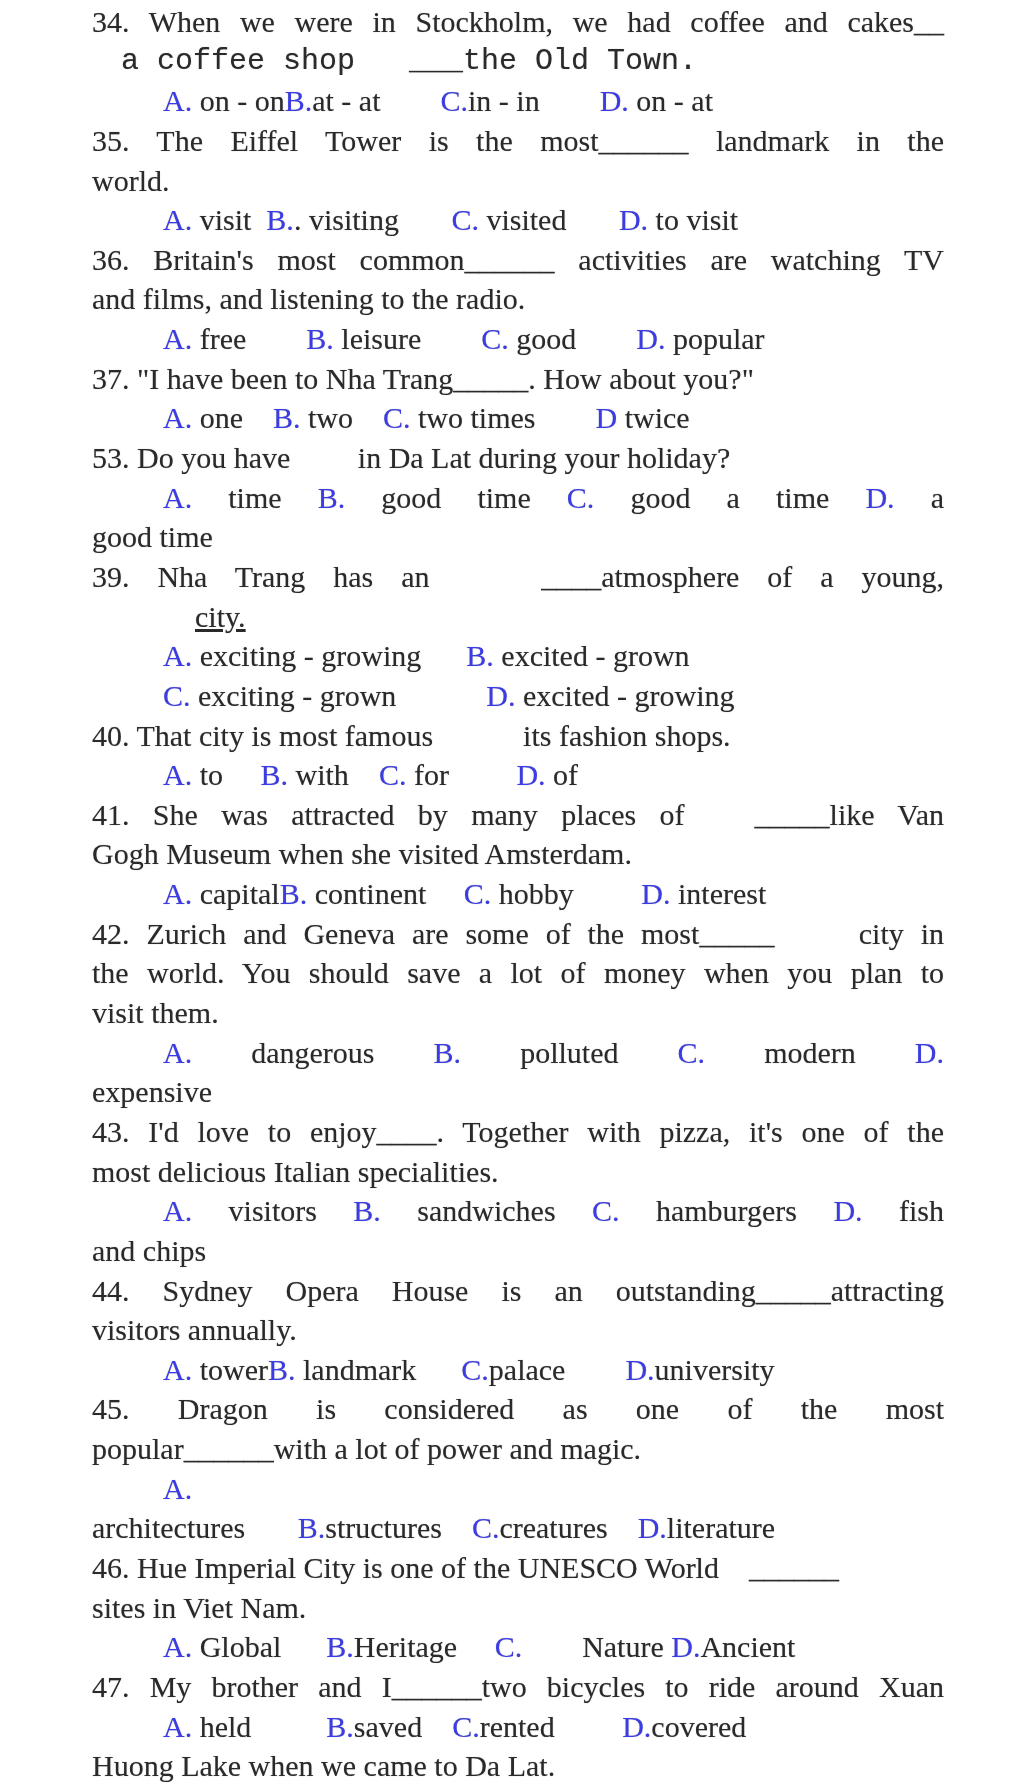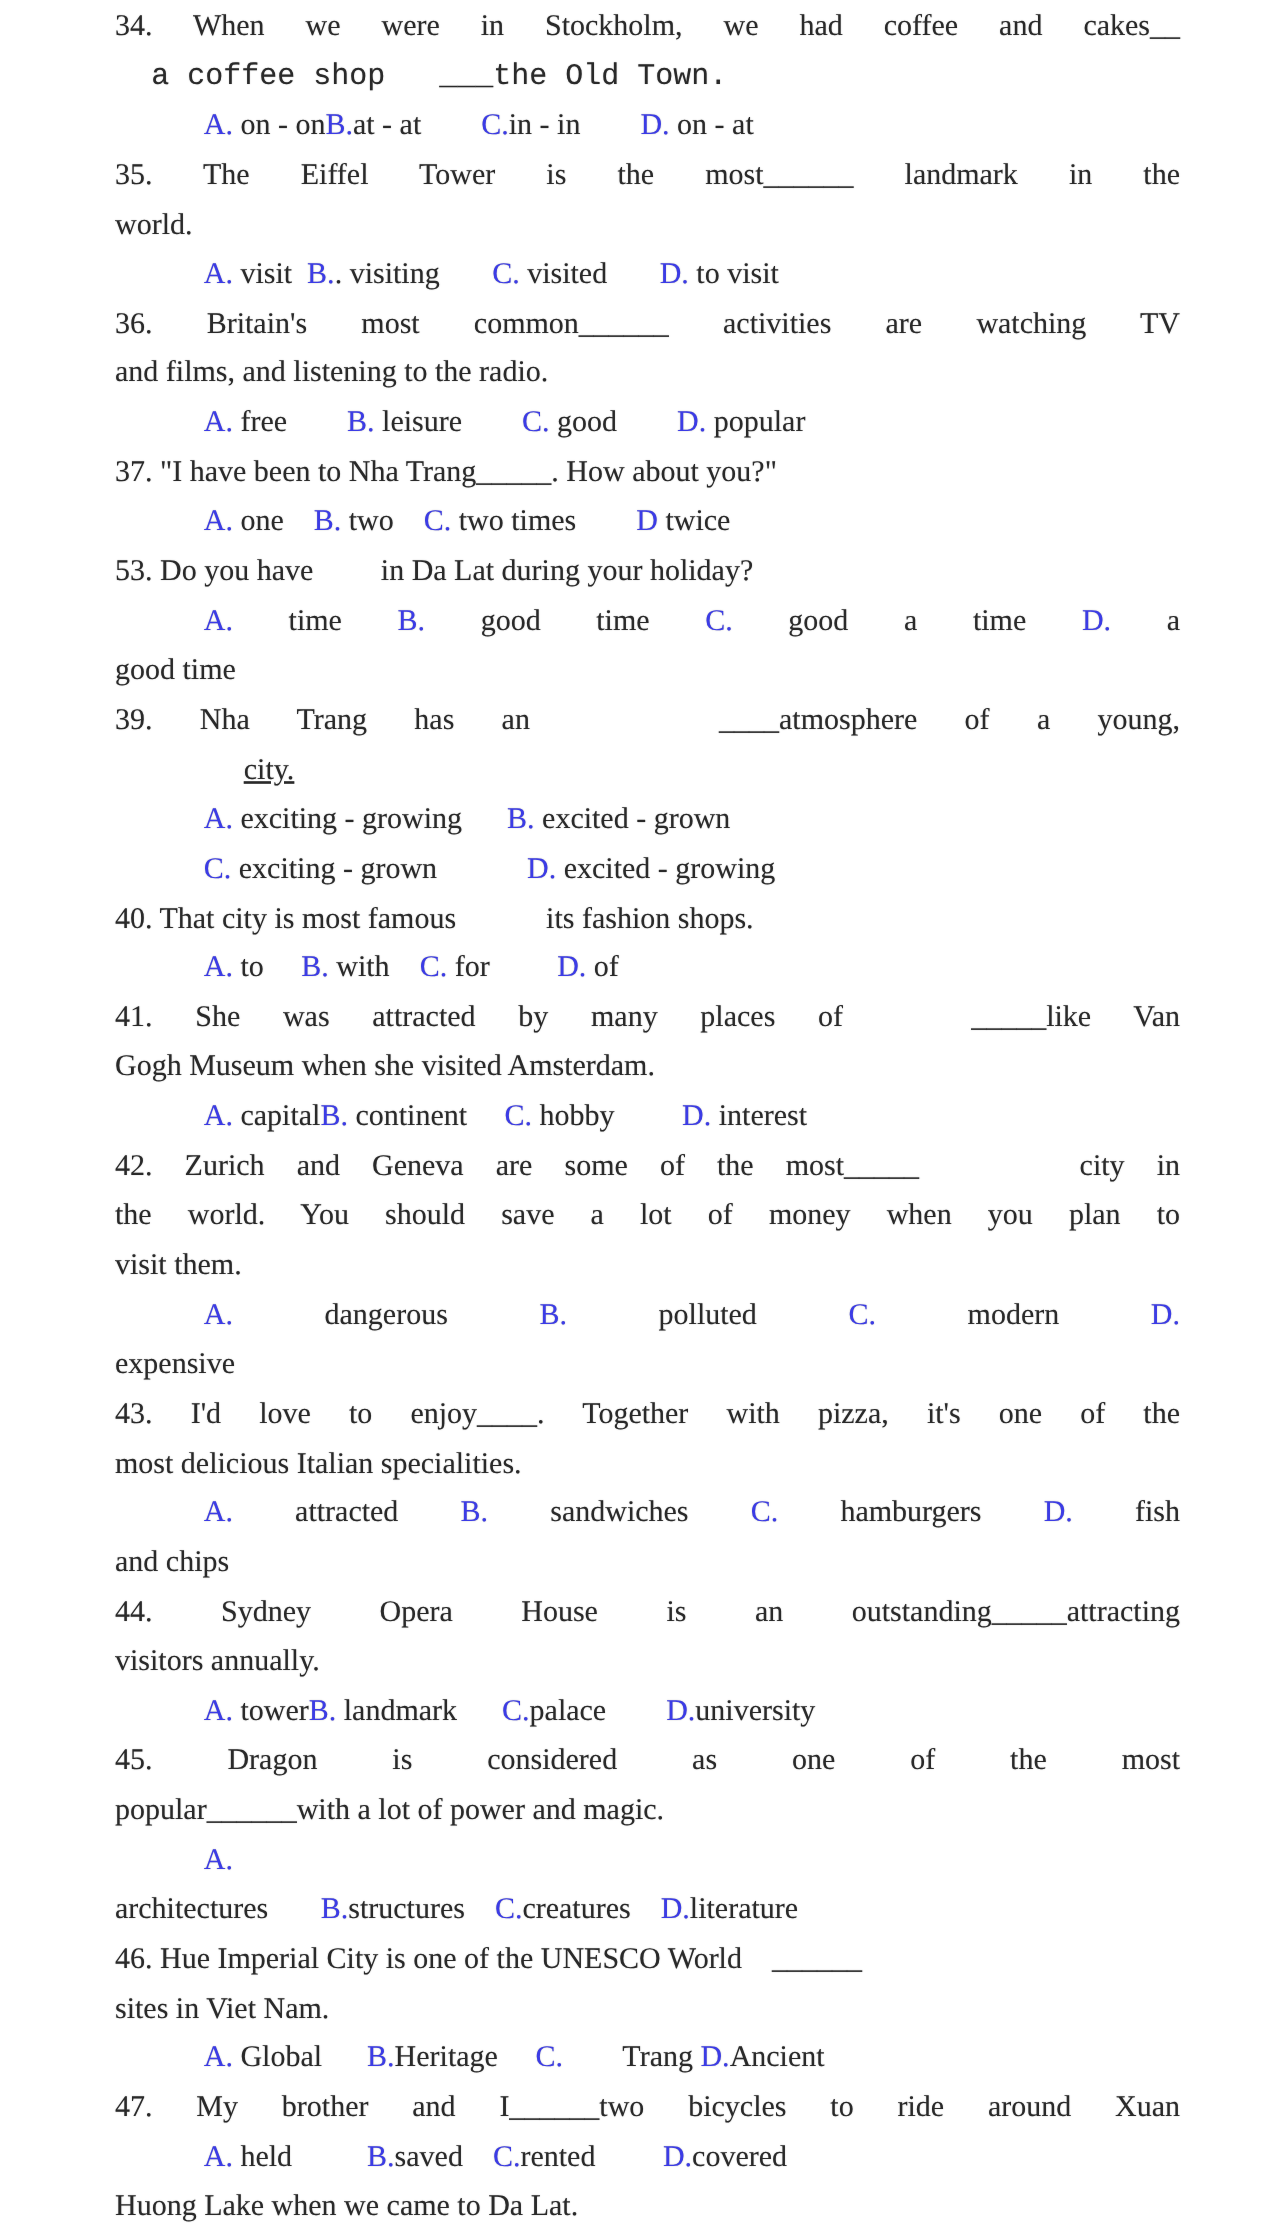--- a/index.html
+++ b/index.html
@@ -8,21 +8,21 @@
     --bg:#ffffff;
   }
   html,body{margin:0;padding:0;background:var(--bg);}
   .page{
     width:1024px;
     height:1786px;
     box-sizing:border-box;
     padding:2px 80px 0 92px;
     background:var(--bg);
     font-family:"Liberation Serif","DejaVu Serif",serif;
-    font-size:24px;
+    font-size:30px;
     line-height:39.64px;
     color:var(--text);
     text-shadow:0 0 1px rgba(60,60,60,.45);
     overflow:hidden;
   }
   .line{
     white-space:pre-wrap;
     min-height:39.64px;
   }
   .line.j{
@@ -81,37 +81,37 @@
     <div>
       <div class="line j"><span>42. Zurich and Geneva are some of the most_____ &nbsp;&nbsp;&nbsp;&nbsp;city in</span></div>
       <div class="line j"><span>the world. You should save a lot of money when you plan to</span></div>
       <div class="line"><span>visit them.</span></div>
       <div class="line opt j"><span class="blue">A.</span><span> dangerous </span><span class="blue">B.</span><span> polluted </span><span class="blue">C.</span><span> modern </span><span class="blue">D.</span></div>
       <div class="line"><span>expensive</span></div>
     </div>
     <div>
       <div class="line j"><span>43. I'd love to enjoy____. Together with pizza, it's one of the</span></div>
       <div class="line"><span>most delicious Italian specialities.</span></div>
-      <div class="line opt j"><span class="blue">A.</span><span> attracted </span><span class="blue">B.</span><span> sandwiches </span><span class="blue">C.</span><span> hamburgers </span><span class="blue">D.</span><span> fish</span></div>
+      <div class="line opt j"><span class="blue">A.</span><span> visitors </span><span class="blue">B.</span><span> sandwiches </span><span class="blue">C.</span><span> hamburgers </span><span class="blue">D.</span><span> fish</span></div>
       <div class="line"><span>and chips</span></div>
     </div>
     <div>
       <div class="line j"><span>44. Sydney Opera House is an outstanding_____attracting</span></div>
       <div class="line"><span>visitors annually.</span></div>
       <div class="line opt"><span class="blue">A.</span><span> tower</span><span class="blue">B.</span><span> landmark      </span><span class="blue">C.</span><span>palace        </span><span class="blue">D.</span><span>university</span></div>
     </div>
     <div>
       <div class="line j"><span>45. Dragon is considered as one of the most</span></div>
       <div class="line"><span>popular______with a lot of power and magic.</span></div>
       <div class="line opt"><span class="blue">A.</span></div>
       <div class="line"><span>architectures       </span><span class="blue">B.</span><span>structures    </span><span class="blue">C.</span><span>creatures    </span><span class="blue">D.</span><span>literature</span></div>
     </div>
     <div>
       <div class="line"><span>46. Hue Imperial City is one of the UNESCO World    ______</span></div>
       <div class="line"><span>sites in Viet Nam.</span></div>
-      <div class="line opt"><span class="blue">A.</span><span> Global      </span><span class="blue">B.</span><span>Heritage     </span><span class="blue">C.</span><span>        Trang </span><span class="blue">D.</span><span>Ancient</span></div>
+      <div class="line opt"><span class="blue">A.</span><span> Global      </span><span class="blue">B.</span><span>Heritage     </span><span class="blue">C.</span><span>        Nature </span><span class="blue">D.</span><span>Ancient</span></div>
     </div>
     <div>
       <div class="line j"><span>47. My brother and I______two bicycles to ride around Xuan</span></div>
       <div class="line opt"><span class="blue">A.</span><span> held          </span><span class="blue">B.</span><span>saved    </span><span class="blue">C.</span><span>rented         </span><span class="blue">D.</span><span>covered</span></div>
       <div class="line"><span>Huong Lake when we came to Da Lat.</span></div>
     </div>
   </div>
 
 </body></html>

